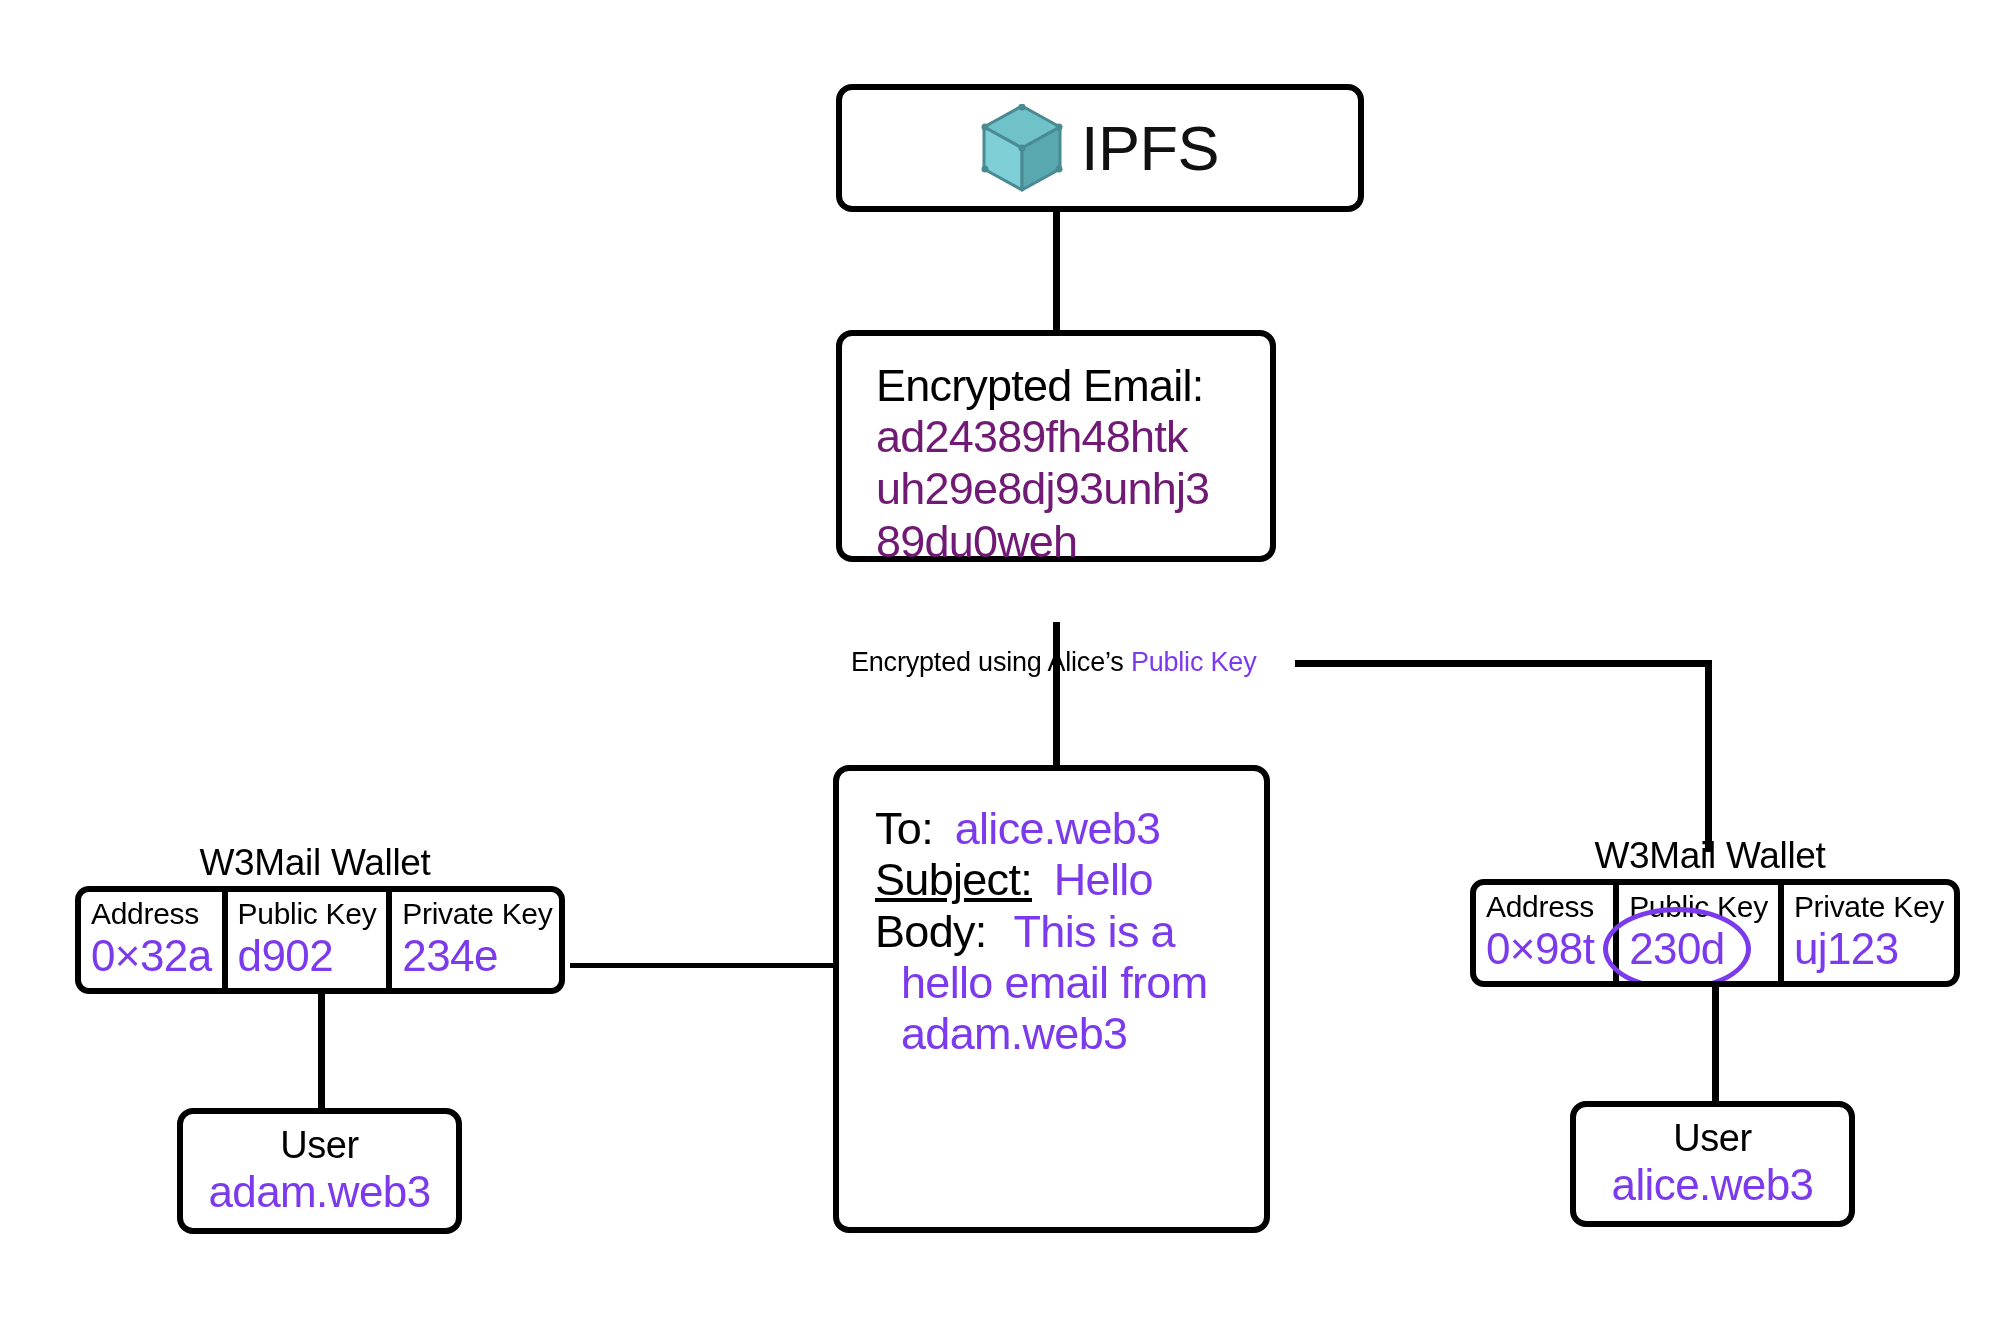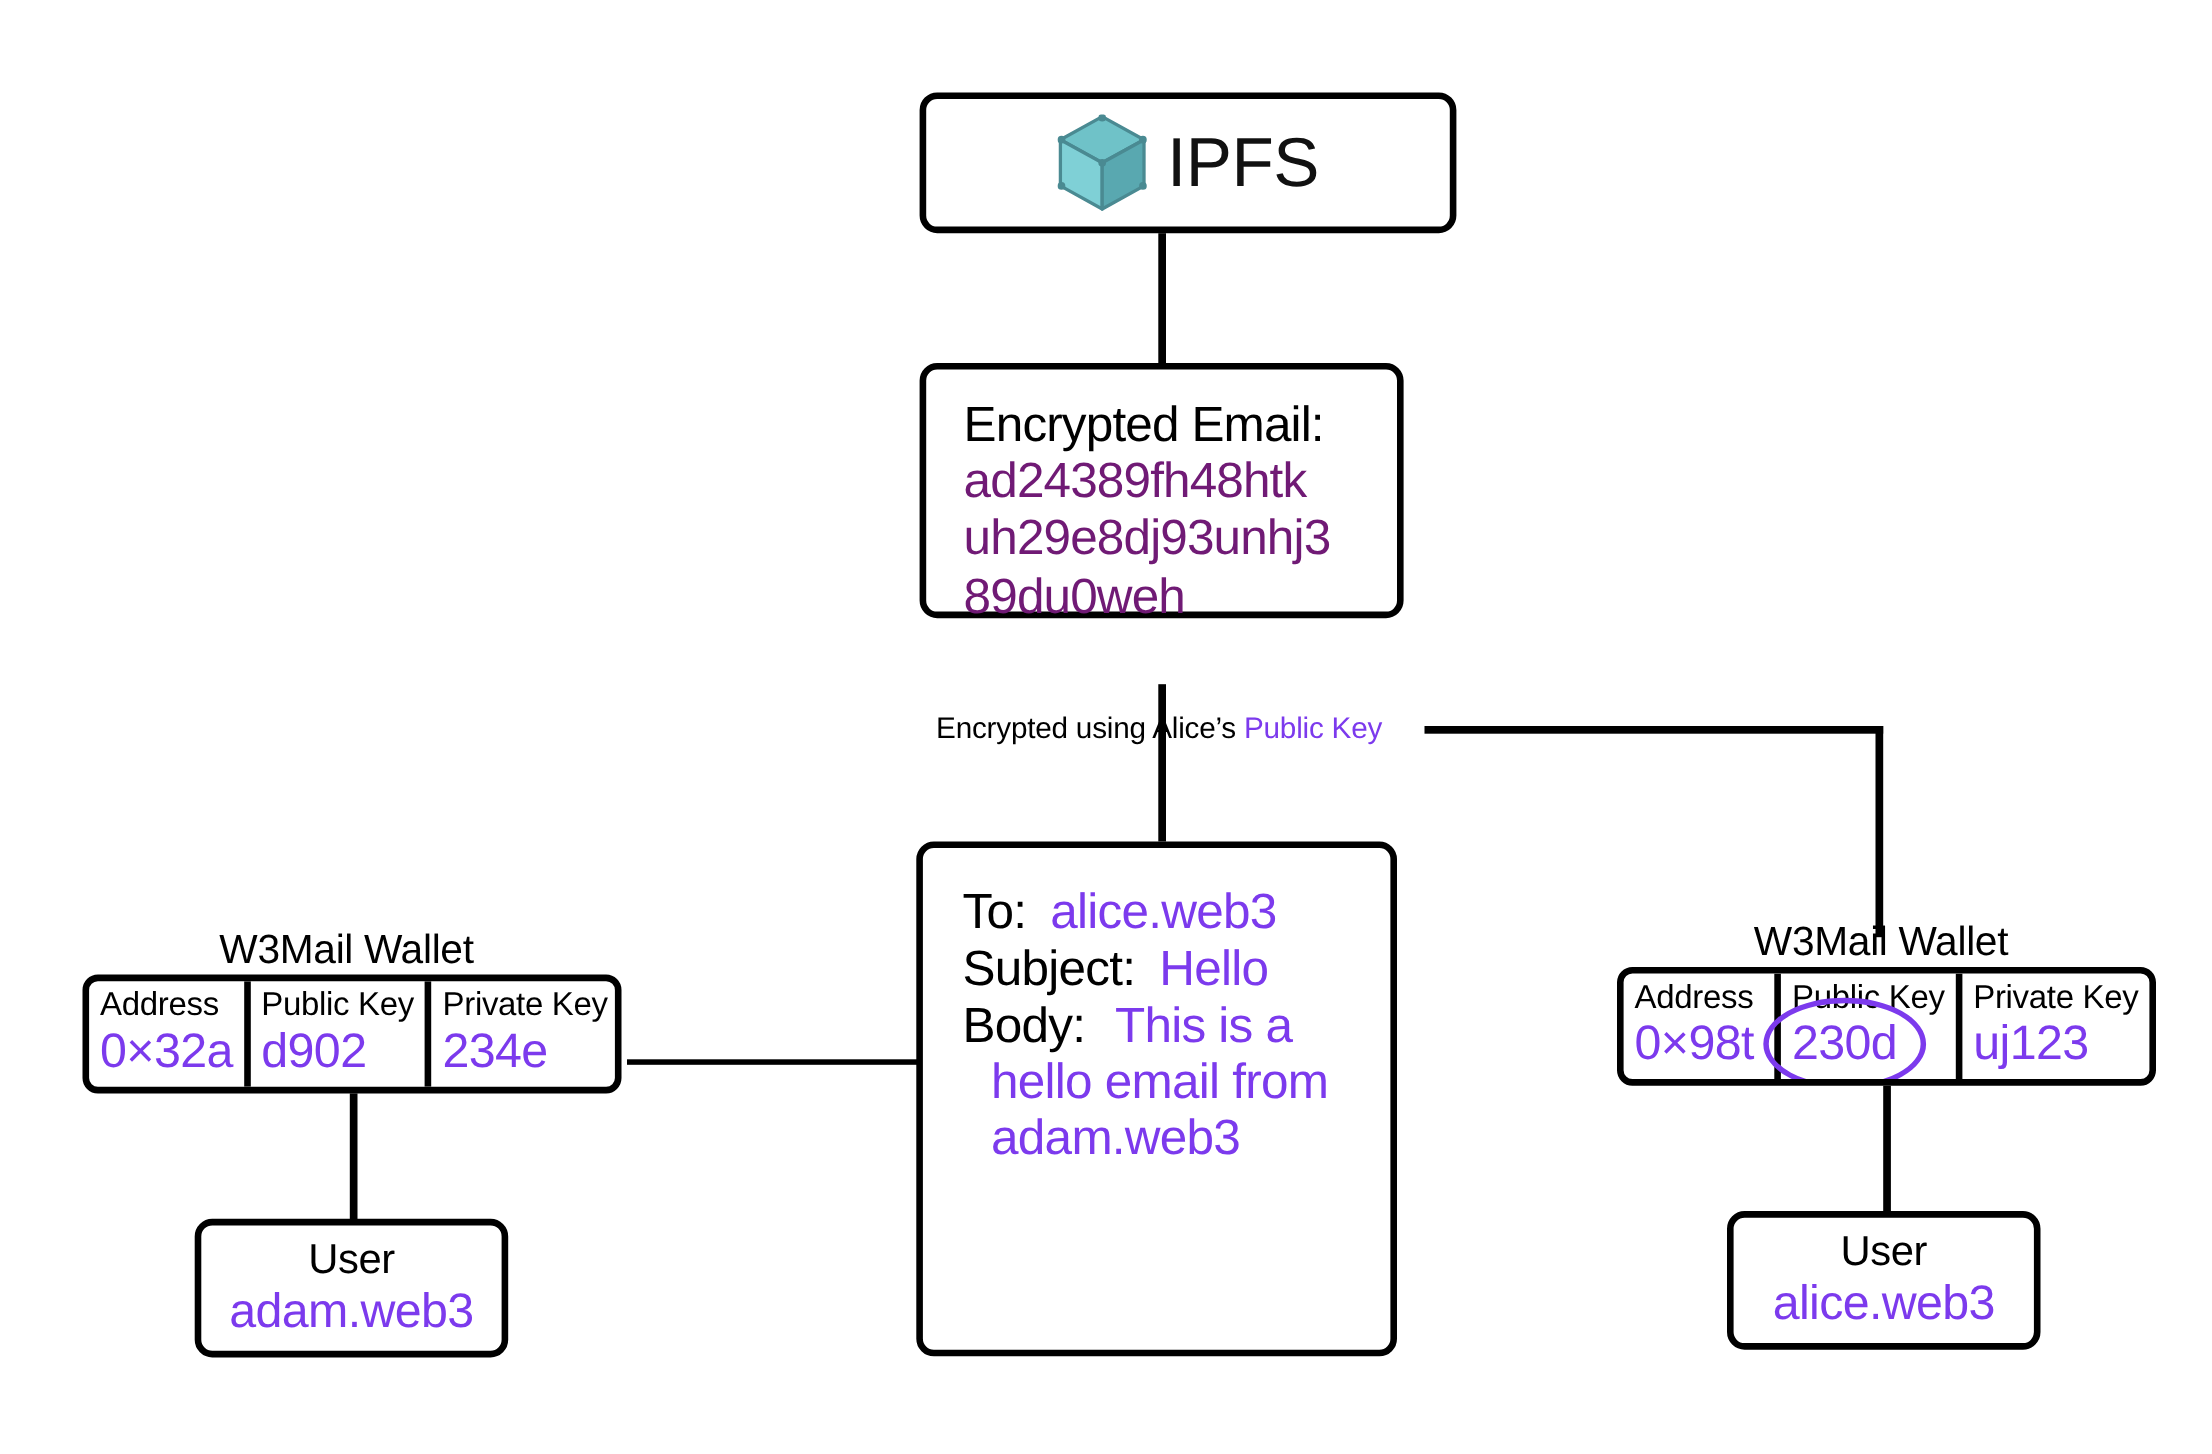--- a/index.html
+++ b/index.html
@@ -35,21 +35,21 @@
     position: absolute;
     background: #000000;
   }
   .purple { color: #7C3AED; }
   .black  { color: #000000; }
 
   
   #ipfs-box {
     left: 836px;
     top: 84px;
-    width: 488px;
+    width: 528px;
     height: 128px;
     display: flex;
     align-items: center;
     justify-content: center;
     gap: 18px;
   }
   #ipfs-cube { width: 82px; height: 88px; display: block; }
   #ipfs-label {
     font-size: 63px;
     letter-spacing: -0.5px;
@@ -242,21 +242,21 @@
 
   <div class="line-h" style="left:1295px; top:660px; width:417px; height:7px;"></div>
   <div class="line-v" style="left:1705px; top:660px; width:7px; height:192px;"></div>
 
   <div class="box" id="email-box">
     <div class="email-row">
       <span class="black" style="margin-right: 10px;">To:</span>
       <span class="purple">alice.web3</span>
     </div>
     <div class="email-row">
-      <span class="black" style="margin-right: 10px;">Subject:</span>
+      <span class="black" style="margin-right: 10px; text-decoration: underline;">Subject:</span>
       <span class="purple">Hello</span>
     </div>
     <div class="email-row">
       <span class="black" style="margin-right: 16px;">Body:</span>
       <span class="purple">This is a</span>
     </div>
     <div class="email-body-cont">hello email from</div>
     <div class="email-body-cont">adam.web3</div>
   </div>
 

